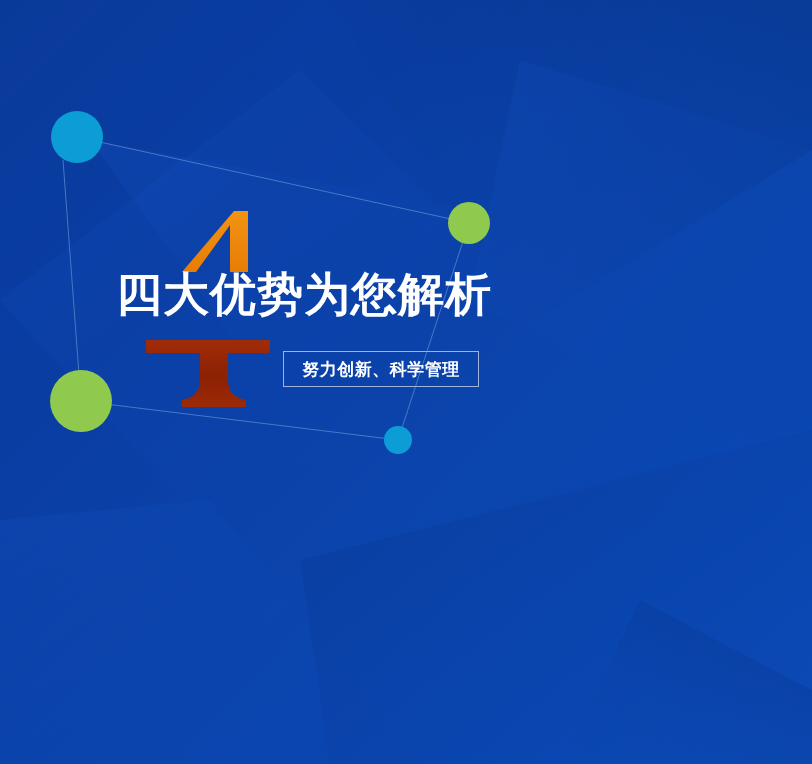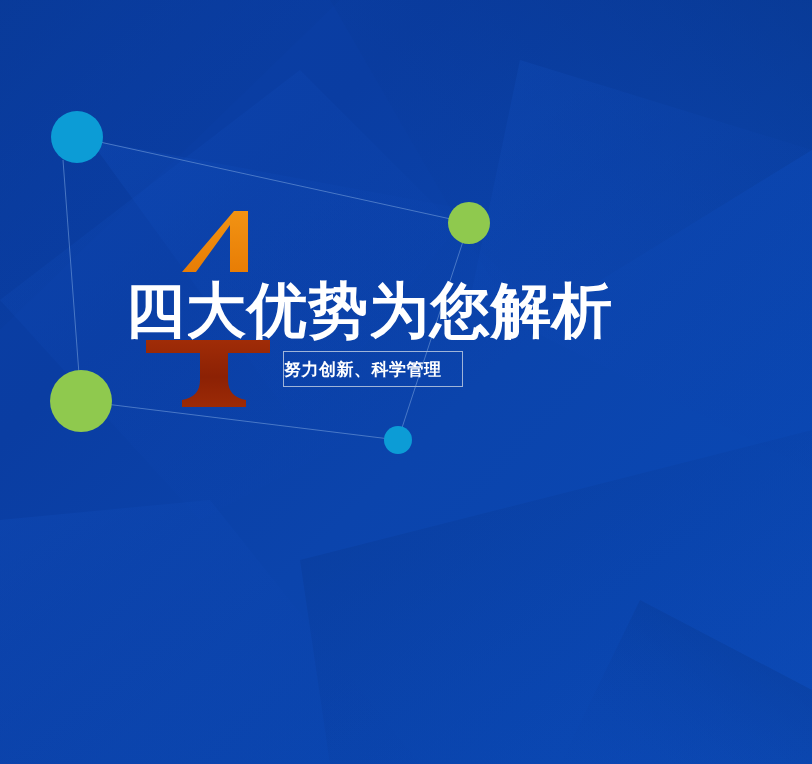--- a/index.html
+++ b/index.html
@@ -60,40 +60,41 @@
   .eyebrow {
     font-size: 14.5px;
     font-weight: bold;
     letter-spacing: 1.35px;
     color: #8c98a9;
     line-height: 1;
     margin: 0 0 6px 2px;
     white-space: nowrap;
   }
   .headline {
-    font-size: 60px;
+    font-size: 46px;
     font-weight: bold;
     color: #ffffff;
     line-height: 1.02;
     letter-spacing: 1px;
-    margin: 12px;
+    margin: 3px;
     white-space: nowrap;
     font-family: "DejaVu Sans", "Liberation Sans", sans-serif;
   }
 
   .tagline-box {
     position: absolute;
     left: 283px;
     top: 351px;
-    width: 180px;
+    width: 196px;
     height: 36px;
     box-sizing: border-box;
     border: 1px solid #9fb4d8;
     display: flex;
     align-items: center;
+    justify-content: center;
   }
   .tagline-text {
     font-size: 17px;
     font-weight: bold;
     color: #ffffff;
     letter-spacing: 0.5px;
     white-space: nowrap;
     font-family: "DejaVu Sans", "Liberation Sans", sans-serif;
   }
 </style>

